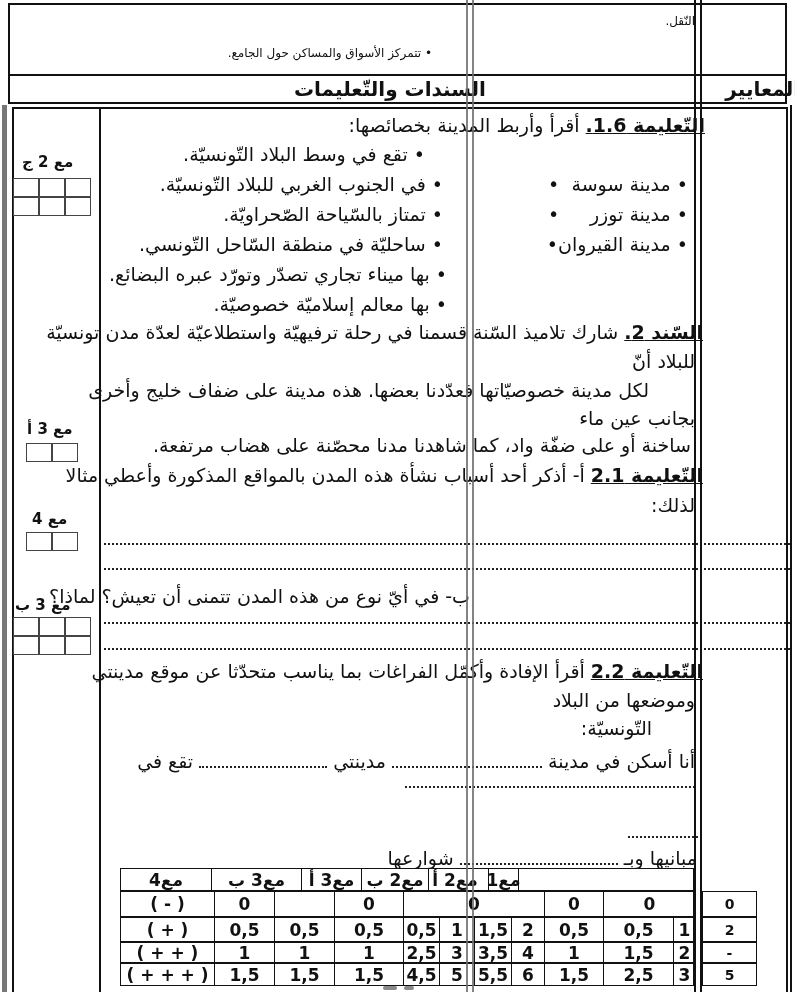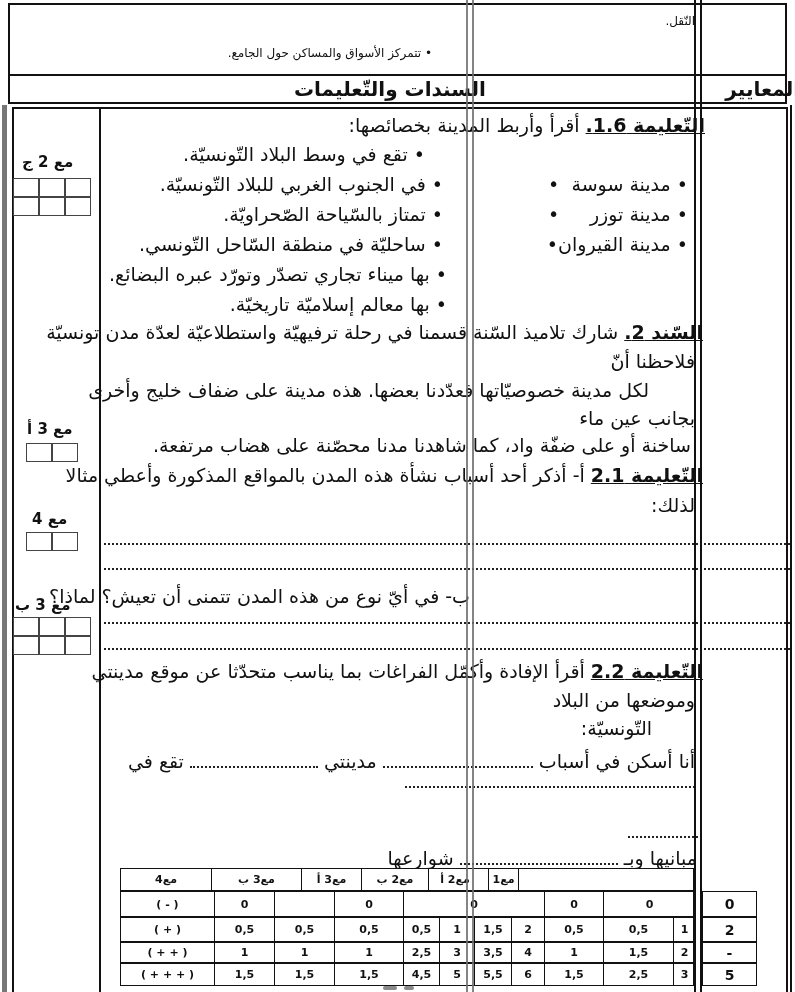--- a/index.html
+++ b/index.html
@@ -13,21 +13,21 @@
   .dots{display:inline-block;border-bottom:2px dotted #222;height:13px;}
   .ansline{position:absolute;border-top:2px dotted #222;height:0;}
   .vline{position:absolute;background:#111;}
   .hline{position:absolute;background:#111;}
   .fold{position:absolute;background:#6f6f6f;opacity:.85;}
   .box{position:absolute;box-sizing:border-box;border:2px solid #111;background:transparent;}
   .cityrow{display:flex;justify-content:space-between;}
   .trow{position:absolute;display:flex;box-sizing:border-box;border:1.6px solid #111;
         overflow:hidden;background:#fff;}
   .tc{flex:none;box-sizing:border-box;border-left:1.5px solid #111;display:flex;
-      align-items:center;justify-content:center;font-weight:bold;font-size:11px;direction:rtl;}
+      align-items:center;justify-content:center;font-weight:bold;font-size:17px;direction:rtl;}
   .tc:first-child{border-left:none;}
   .totcell{position:absolute;box-sizing:border-box;border:1.6px solid #111;display:flex;
       align-items:center;justify-content:center;font-weight:bold;font-size:14px;background:#fff;}
   .mgrid{position:absolute;display:grid;}
   .mcell{box-sizing:border-box;border:1px solid #444;height:19px;background:#fff;}
   .mlabel{position:absolute;font-size:15px;font-weight:bold;direction:rtl;white-space:nowrap;}
   .hdrmain{position:absolute;font-weight:bold;font-size:20px;text-align:center;direction:rtl;}
   .hdrright{position:absolute;font-weight:bold;font-size:20px;text-align:right;direction:rtl;}
   .smudge{position:absolute;background:#8a8a8a;border-radius:2px;}
 </style>
@@ -100,27 +100,27 @@
   </div>
   <div class="line" style="top:201px;right:352px;">• تمتاز بالسّياحة الصّحراويّة.</div>
 
   <div class="line cityrow" style="top:231px;right:107px;width:140px;">
     <span>• مدينة القيروان</span>
     <span>•</span>
   </div>
   <div class="line" style="top:231px;right:352px;">• ساحليّة في منطقة السّاحل التّونسي.</div>
 
   <div class="line" style="top:261px;right:348px;">• بها ميناء تجاري تصدّر وتورّد عبره البضائع.</div>
-  <div class="line" style="top:291px;right:348px;">• بها معالم إسلاميّة تاريخيّة.</div>
+  <div class="line" style="top:291px;right:348px;">• بها معالم إسلاميّة خصوصيّة.</div>
 
   <div class="line" style="top:319px;right:92px;">
     <span class="ttl">السّند 2.</span>
     <span>شارك تلاميذ السّنة قسمنا في رحلة ترفيهيّة واستطلاعيّة لعدّة مدن تونسيّة</span>
   </div>
-  <div class="line" style="top:348px;right:100px;">فلاحظنا أنّ</div>
+  <div class="line" style="top:348px;right:100px;">للبلاد أنّ</div>
   <div class="line" style="top:377px;right:146px;">لكل مدينة خصوصيّاتها فعدّدنا بعضها. هذه مدينة على ضفاف خليج وأخرى</div>
   <div class="line" style="top:405px;right:100px;">بجانب عين ماء</div>
   <div class="line" style="top:432px;right:104px;">ساخنة أو على ضفّة واد، كما شاهدنا مدنا محصّنة على هضاب مرتفعة.</div>
 
   <div class="line" style="top:462px;right:92px;">
     <span class="ttl">التّعليمة 2.1</span>
     <span>أ- أذكر أحد أسباب نشأة هذه المدن بالمواقع المذكورة وأعطي مثالا</span>
   </div>
   <div class="line" style="top:492px;right:100px;">لذلك:</div>
 
@@ -133,21 +133,21 @@
   <div class="ansline" style="left:104px;top:648px;width:686px;"></div>
 
   <div class="line" style="top:658px;right:92px;">
     <span class="ttl">التّعليمة 2.2</span>
     <span>أقرأ الإفادة وأكمّل الفراغات بما يناسب متحدّثا عن موقع مدينتي</span>
   </div>
   <div class="line" style="top:687px;right:100px;">وموضعها من البلاد</div>
   <div class="line" style="top:715px;right:143px;">التّونسيّة:</div>
 
   <div class="line" style="top:748px;right:100px;">
-    <span>أنا أسكن في أسباب</span>
+    <span>أنا أسكن في مدينة</span>
     <span class="dots" style="width:150px;"></span>
     <span>مدينتي</span>
     <span class="dots" style="width:128px;"></span>
     <span>تقع في</span>
   </div>
   <div class="ansline" style="left:405px;top:786px;width:290px;"></div>
   <div class="ansline" style="left:628px;top:836px;width:70px;"></div>
   <div class="line" style="top:845px;right:98px;">
     <span>مبانيها وبـ</span>
     <span class="dots" style="width:158px;"></span>

